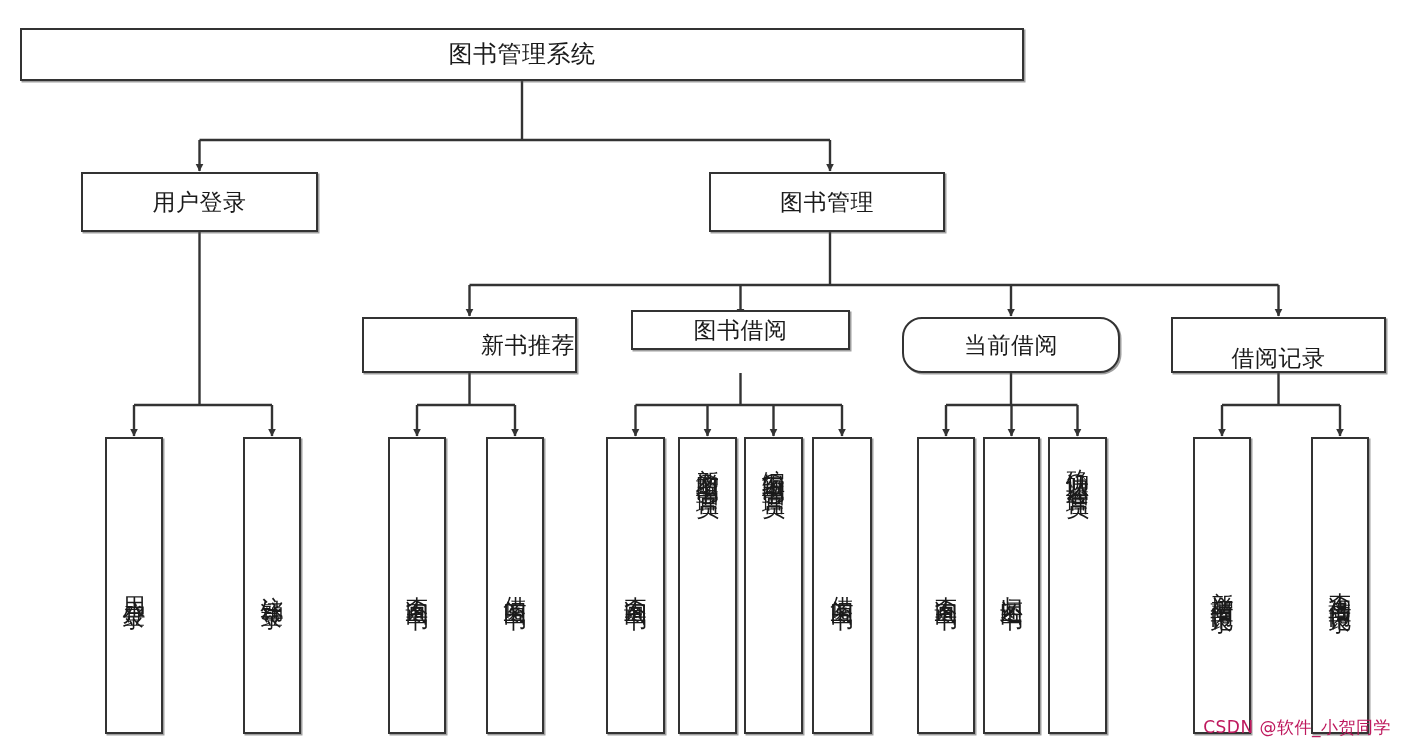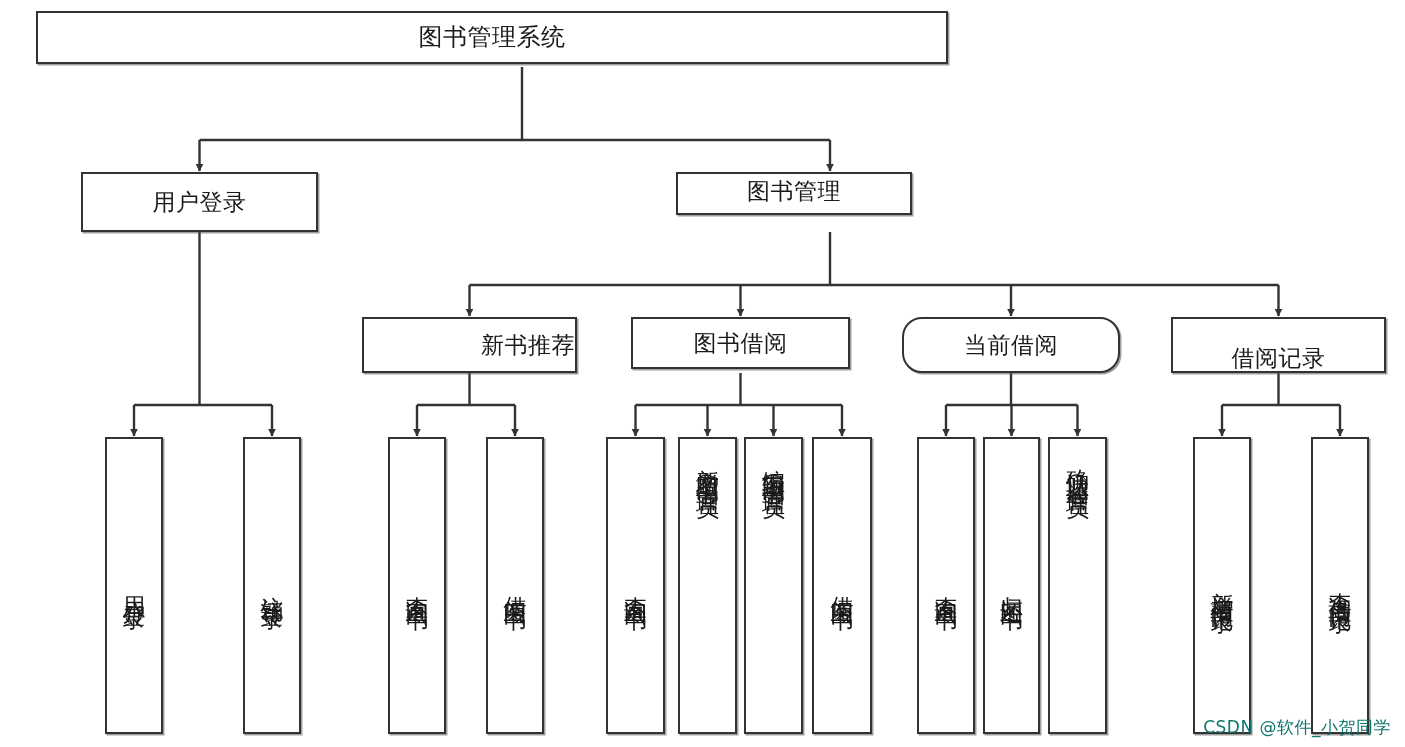--- a/index.html
+++ b/index.html
@@ -63,21 +63,21 @@
   }
   .node.vertical.centered {
     align-items: center;
     padding-top: 0;
   }
   #watermark {
     position: absolute;
     right: 14px;
     bottom: 8px;
     font-size: 17px;
-    color: #0f766e;
+    color: #be185d;
     letter-spacing: 0.5px;
     white-space: nowrap;
     user-select: none;
   }
 </style>
 </head>
 <body>
 
 <div id="canvas">
   <svg id="edges" viewBox="0 0 1405 747" xmlns="http://www.w3.org/2000/svg">
@@ -116,33 +116,33 @@
         <line x1="946" y1="405" x2="946" y2="436" stroke="#333333" stroke-width="2.4" marker-end="url(#arrowhead)"></line>
         <line x1="1011.5" y1="405" x2="1011.5" y2="436" stroke="#333333" stroke-width="2.4" marker-end="url(#arrowhead)"></line>
         <line x1="1077.5" y1="405" x2="1077.5" y2="436" stroke="#333333" stroke-width="2.4" marker-end="url(#arrowhead)"></line>
         <line x1="1278.5" y1="373" x2="1278.5" y2="405" stroke="#333333" stroke-width="2.4"></line>
         <line x1="1222" y1="405" x2="1340" y2="405" stroke="#333333" stroke-width="2.4"></line>
         <line x1="1222" y1="405" x2="1222" y2="436" stroke="#333333" stroke-width="2.4" marker-end="url(#arrowhead)"></line>
         <line x1="1340" y1="405" x2="1340" y2="436" stroke="#333333" stroke-width="2.4" marker-end="url(#arrowhead)"></line>
       </g>
   </svg>
   <div id="nodes">
-      <div class="node horizontal title" style="left: 20px; top: 11px; width: 912px; height: 53px; margin-left: 16px;">
+      <div class="node horizontal title" style="left: 20px; top: 28px; width: 1004px; height: 53px;">
         <span class="node-label">图书管理系统</span>
       </div>
       <div class="node horizontal" style="left: 81px; top: 172px; width: 237px; height: 60px;">
         <span class="node-label">用户登录</span>
       </div>
-      <div class="node horizontal" style="left: 676px; top: 172px; width: 236px; height: 43px; font-family: Liberation Mono, monospace;">
+      <div class="node horizontal" style="left: 709px; top: 172px; width: 236px; height: 60px;">
         <span class="node-label">图书管理</span>
       </div>
       <div class="node horizontal" style="left: 362px; top: 317px; width: 215px; height: 56px; justify-content: flex-end;">
         <span class="node-label">新书推荐</span>
       </div>
-      <div class="node horizontal" style="left: 631px; top: 317px; width: 219px; height: 52px;">
+      <div class="node horizontal" style="left: 631px; top: 310px; width: 219px; height: 40px;">
         <span class="node-label">图书借阅</span>
       </div>
       <div class="node horizontal" style="left: 902px; top: 317px; width: 218px; height: 56px; border-radius: 20px;">
         <span class="node-label">当前借阅</span>
       </div>
       <div class="node horizontal" style="left: 1171px; top: 317px; width: 215px; height: 56px; align-items: flex-end;">
         <span class="node-label">借阅记录</span>
       </div>
       <div class="node vertical centered" style="left: 105px; top: 437px; width: 58px; height: 297px;">
         <span class="node-label">用户登录</span>

